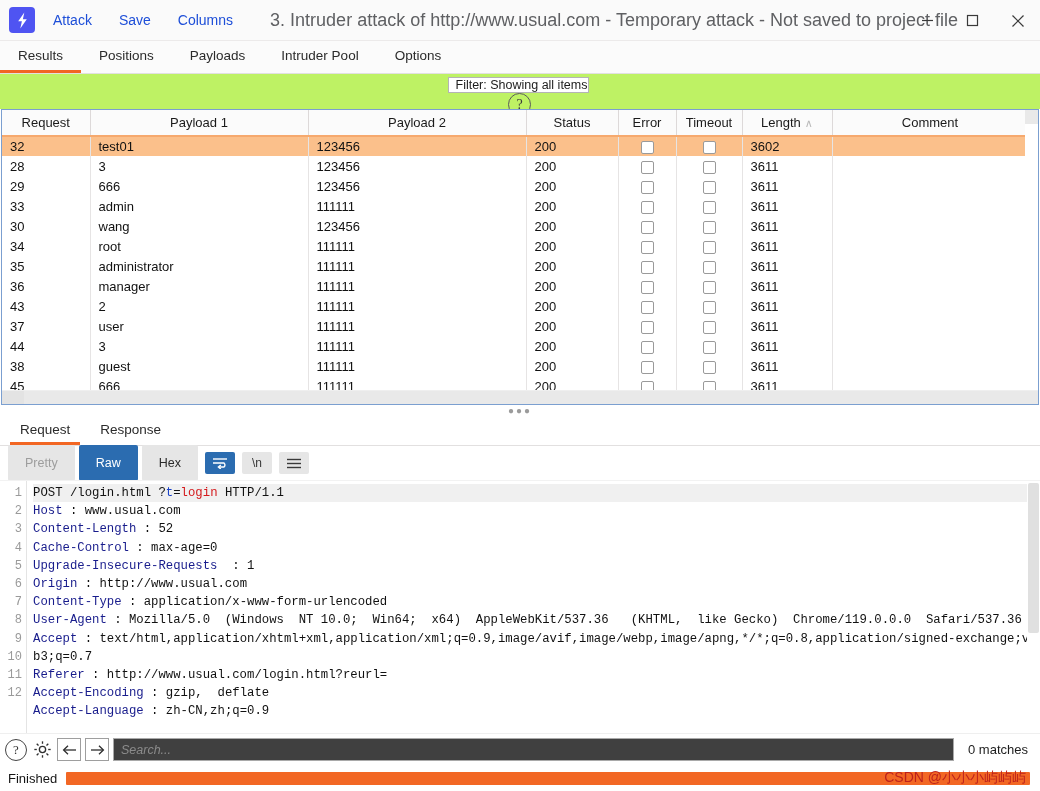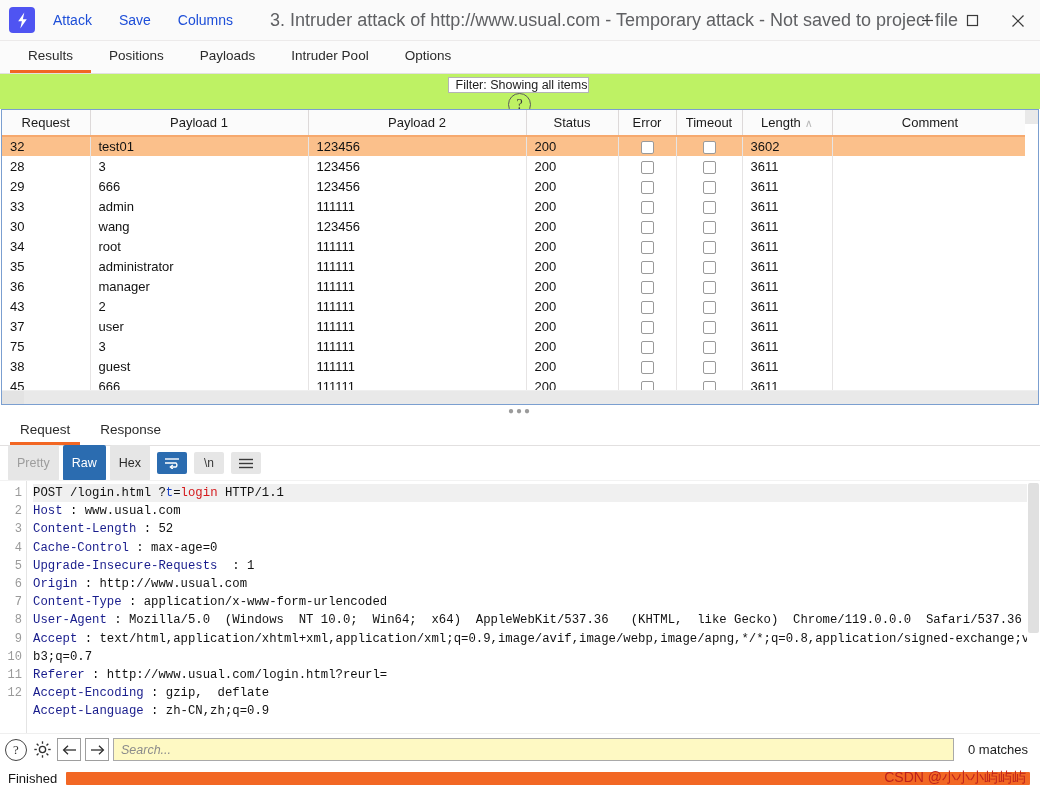--- a/index.html
+++ b/index.html
@@ -52,21 +52,20 @@
     display: flex; align-items: center; justify-content: center;
     color: #3a3a3a;
   }
 
   
   .tabs {
     height: 33px; min-height: 33px;
     display: flex; align-items: stretch;
     background: #fbfbfb;
     border-bottom: 1px solid #e2e0e0;
-    padding-left: 10px;
     text-align: center;
   }
   .tab {
     font-size: 13.5px; color: #2b2b2b;
     padding: 0 18px;
     display: flex; align-items: center;
     border-bottom: 3px solid transparent;
     white-space: nowrap; cursor: default;
   }
   .tab.active { border-bottom-color: #f26724; }
@@ -177,21 +176,21 @@
 
   
   .editor-toolbar {
     height: 34px; min-height: 34px;
     display: flex; align-items: center;
     padding-left: 8px; gap: 4px;
     background: #fff;
   }
   .seg {
     height: 36px; display: flex; align-items: center;
-    padding: 0 9px; font-size: 12.5px;
+    padding: 0 17px; font-size: 12.5px;
     background: #e6e6e6; color: #2b2b2b;
     border-radius: 2px; cursor: default; white-space: nowrap;
   }
   .seg.disabled { color: #9d9d9d; }
   .seg.on { background: #2b6cb0; color: #fff; }
   .iconbtn {
     width: 30px; height: 22px; border-radius: 2px;
     background: #e6e6e6; display: flex;
     align-items: center; justify-content: center;
     margin-left: 3px; cursor: default;
@@ -257,21 +256,21 @@
   }
   .gear { width: 22px; height: 22px; flex:none; display:flex; align-items:center; justify-content:center;}
   .arrowbtn {
     width: 24px; height: 23px; flex: none;
     border: 1px solid #9e9e9e; background: #fff;
     display: flex; align-items: center; justify-content: center;
     font-size: 14px; color: #2d2d2d;
   }
   .search-input {
     flex: 1; height: 23px;
-    border: 1px solid #a9a9a9; background: #fef9c3;
+    border: 1px solid #a9a9a9; background: #404040;
     display: flex; align-items: center; padding-left: 7px;
     font-size: 12.5px; color: #8b8b8b; font-style: italic;
   }
   .matches { font-size: 13px; color: #1d1d1d; padding: 0 6px 0 10px; white-space: nowrap; }
 
   
   .statusbar {
     height: 26px; min-height: 26px;
     display: flex; align-items: center;
     padding-left: 8px; padding-right: 10px;
@@ -459,21 +458,21 @@
             <td class="reqid">37</td>
             <td>user</td>
             <td>111111</td>
             <td>200</td>
             <td class="c"><span class="chk"></span></td>
             <td class="c"><span class="chk"></span></td>
             <td>3611</td>
             <td></td>
           </tr>
           <tr>
-            <td class="reqid">75</td>
+            <td class="reqid">44</td>
             <td>3</td>
             <td>111111</td>
             <td>200</td>
             <td class="c"><span class="chk"></span></td>
             <td class="c"><span class="chk"></span></td>
             <td>3611</td>
             <td></td>
           </tr>
           <tr>
             <td class="reqid">38</td>

